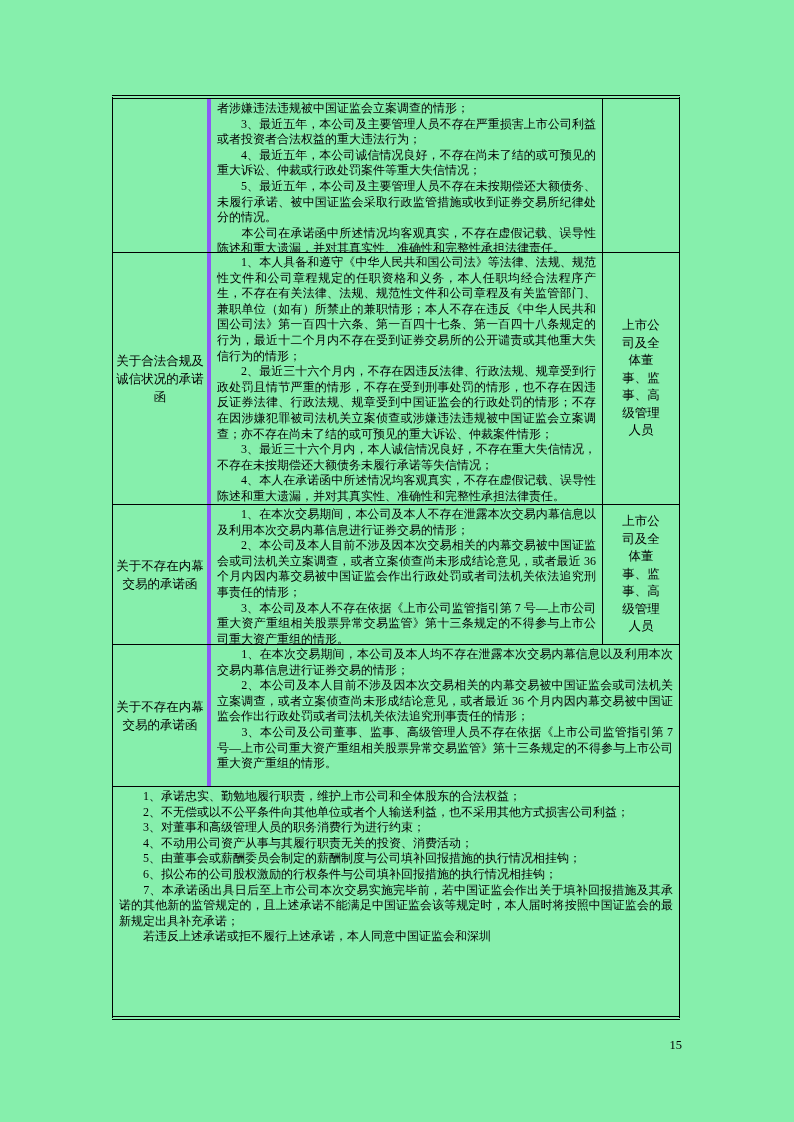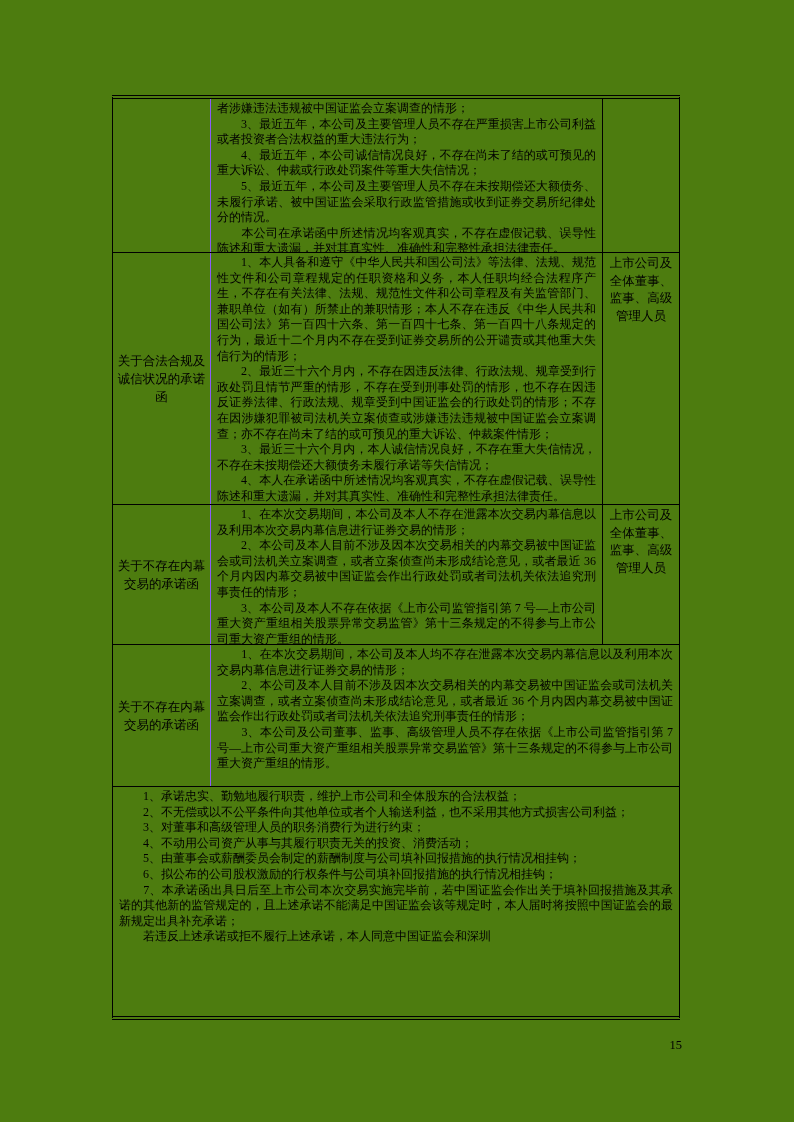--- a/index.html
+++ b/index.html
@@ -1,21 +1,21 @@
 <!DOCTYPE html>
 <html lang="zh"><head>
 <meta charset="utf-8">
 <style>
   * { margin: 0; padding: 0; box-sizing: border-box; }
   html, body { background: #888; }
   .page {
     position: relative;
     width: 794px;
     height: 1122px;
-    background: #4d7c0f;
+    background: #86efac;
     margin: 0 auto;
     font-family: "Liberation Serif", "DejaVu Serif", serif;
     color: #000;
     overflow: hidden;
   }
   .doc-table {
     position: absolute;
     left: 112px;
     top: 95px;
     width: 568px;
@@ -30,41 +30,41 @@
     overflow: hidden;
   }
   .trow:last-child { border-bottom: none; }
   .r0 { height: 154px; }
   .r1 { height: 252px; }
   .r2 { height: 140px; }
   .r3 { height: 142px; }
   .r4 { height: 229px; }
   .c1 {
     width: 98px;
-    border-right: 1px solid #8b5cf6;
+    border-right: 4px solid #8b5cf6;
     display: flex;
     align-items: center;
     justify-content: center;
     text-align: center;
     padding: 2px 3px;
     overflow: hidden;
   }
   .c2 {
     flex: 1;
     padding: 2px 6px 1px 6px;
     overflow: hidden;
   }
   .c3 {
     width: 77px;
     border-left: 1px solid #000;
     display: flex;
-    align-items: flex-start;
+    align-items: center;
     justify-content: center;
     text-align: center;
-    padding: 2px 4px;
+    padding: 2px 16px;
     overflow: hidden;
   }
   .label {
     font-size: 12.5px;
     line-height: 18px;
   }
   .party {
     font-size: 12.5px;
     line-height: 17.5px;
     width: 65px;

